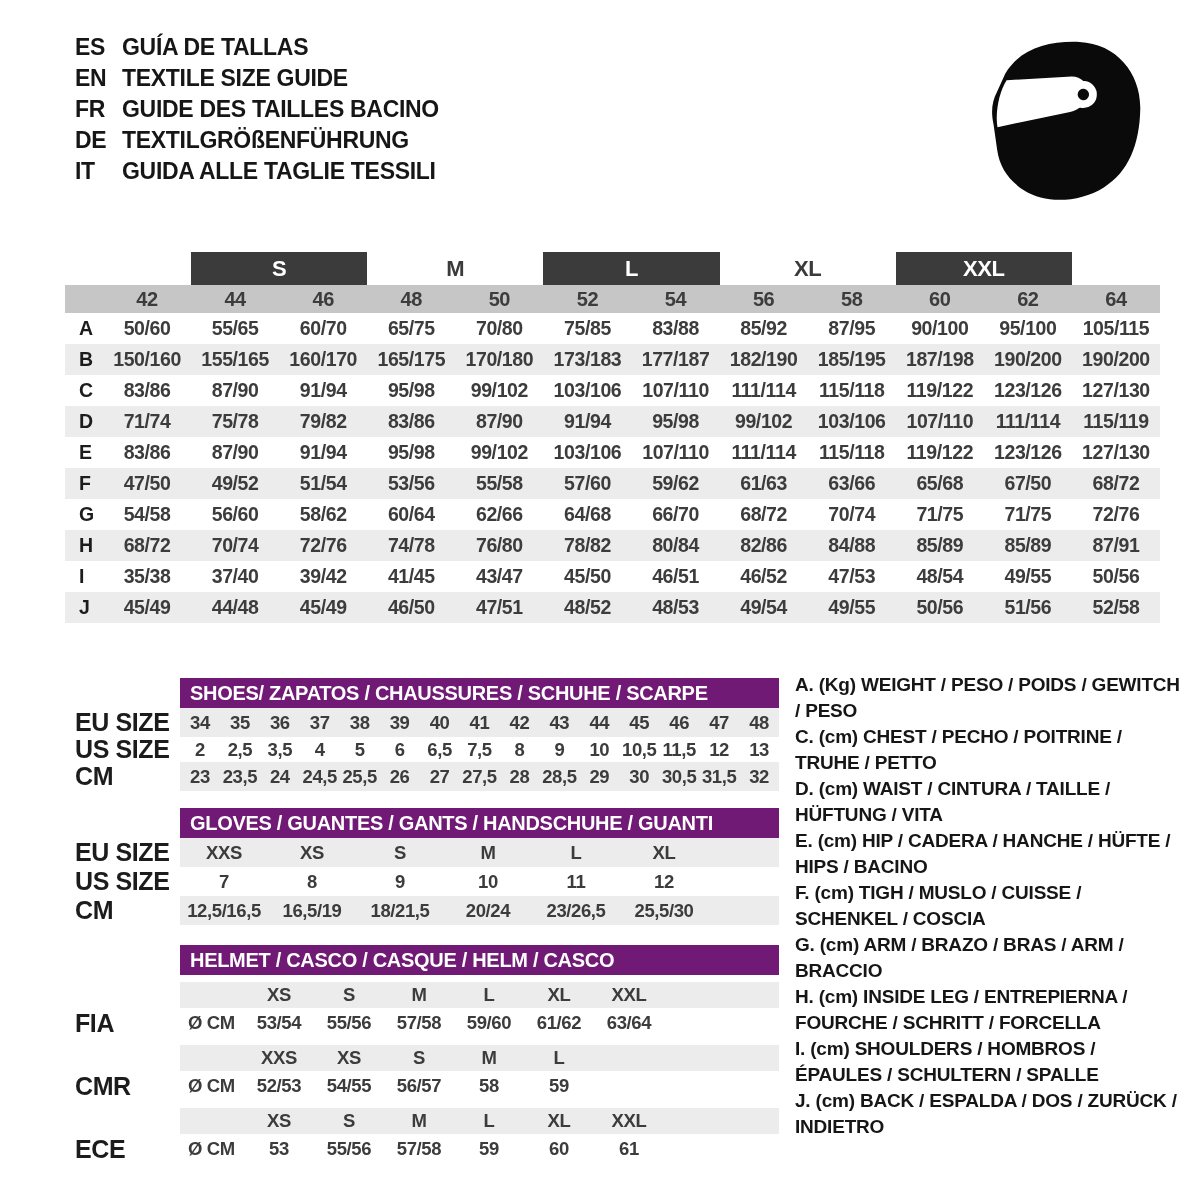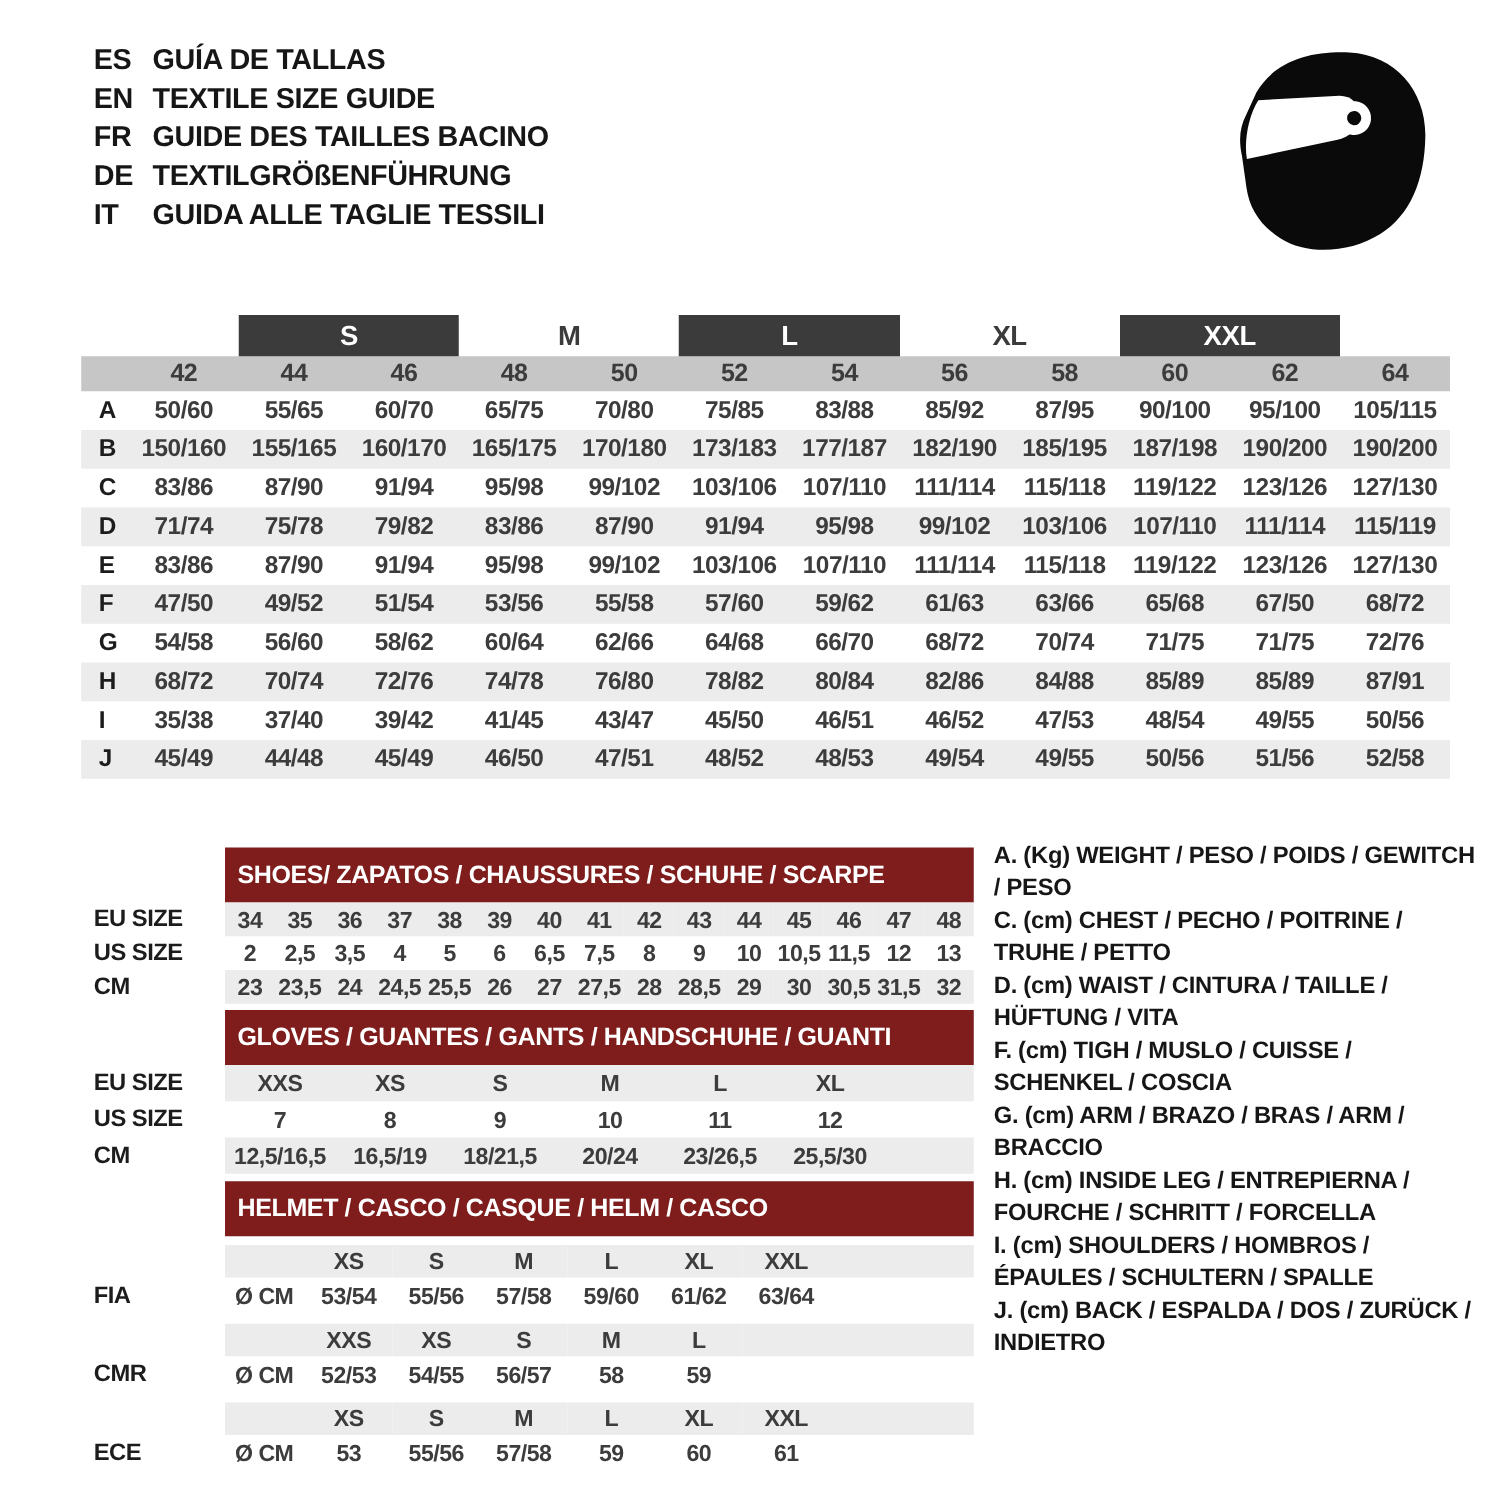--- a/index.html
+++ b/index.html
@@ -38,31 +38,31 @@
     font-size:19.5px; letter-spacing:-0.4px; color:#3c3c3c; white-space:nowrap;
   }
   .cell.lab { justify-content:flex-start; padding-left:14px; color:#1c1c1c; }
 
   
   .section { position:absolute; left:65px; width:714px; }
   #shoesSec  { top:678px; }
   #glovesSec { top:808px; }
   #helmetSec { top:945px; }
   .sec-title {
-    margin-left:115px; height:44px; background:#7f1d1d; color:#fff;
+    margin-left:115px; height:30px; background:#701a75; color:#fff;
     font-size:20px; display:flex; align-items:center; padding-left:10px;
     letter-spacing:-0.3px; white-space:nowrap;
   }
   .sec-row { display:grid; }
   .shoes-grid  { grid-template-columns:115px repeat(15,1fr); height:27px; }
   .gloves-grid { grid-template-columns:115px repeat(6,88px) 1fr; height:29px; }
   .helmet-grid { grid-template-columns:115px 64px repeat(6,70px) 1fr; }
   .sec-row .cell { font-size:18.5px; }
   .sec-row .rlab {
-    font-size:19px; justify-content:flex-start; padding-left:10px;
+    font-size:25px; justify-content:flex-start; padding-left:10px;
     background:#fff; color:#1c1c1c;
   }
   .sec-row.gray .cell:not(.rlab) { background:#ececec; }
   .sec-row .unit { justify-content:flex-start; padding-left:8px; }
   .hsizes { height:26px; margin-top:7px; }
   .hvals  { height:30px; }
 
   
   .legend { position:absolute; left:795px; top:672px; width:392px; }
   .legend-item { font-size:19px; line-height:26px; letter-spacing:-0.2px; color:#161616; }
@@ -451,20 +451,21 @@
           <div class="cell">61</div>
           <div class="cell"></div>
         </div>
       </div>
   </div>
 
   <div class="legend" id="legend">
       <div class="legend-item">A. (Kg) WEIGHT / PESO / POIDS / GEWITCH / PESO</div>
       <div class="legend-item">C. (cm) CHEST / PECHO / POITRINE / TRUHE / PETTO</div>
       <div class="legend-item">D. (cm) WAIST / CINTURA / TAILLE / HÜFTUNG / VITA</div>
+      <div class="legend-item">E. (cm) HIP / CADERA / HANCHE / HÜFTE / HIPS / BACINO</div>
       <div class="legend-item">F. (cm) TIGH / MUSLO / CUISSE / SCHENKEL / COSCIA</div>
       <div class="legend-item">G. (cm) ARM / BRAZO / BRAS / ARM / BRACCIO</div>
       <div class="legend-item">H. (cm) INSIDE LEG / ENTREPIERNA / FOURCHE / SCHRITT / FORCELLA</div>
       <div class="legend-item">I. (cm) SHOULDERS / HOMBROS / ÉPAULES / SCHULTERN / SPALLE</div>
       <div class="legend-item">J. (cm) BACK / ESPALDA / DOS / ZURÜCK / INDIETRO</div>
     </div>
 
 </div>
 
 </body></html>

